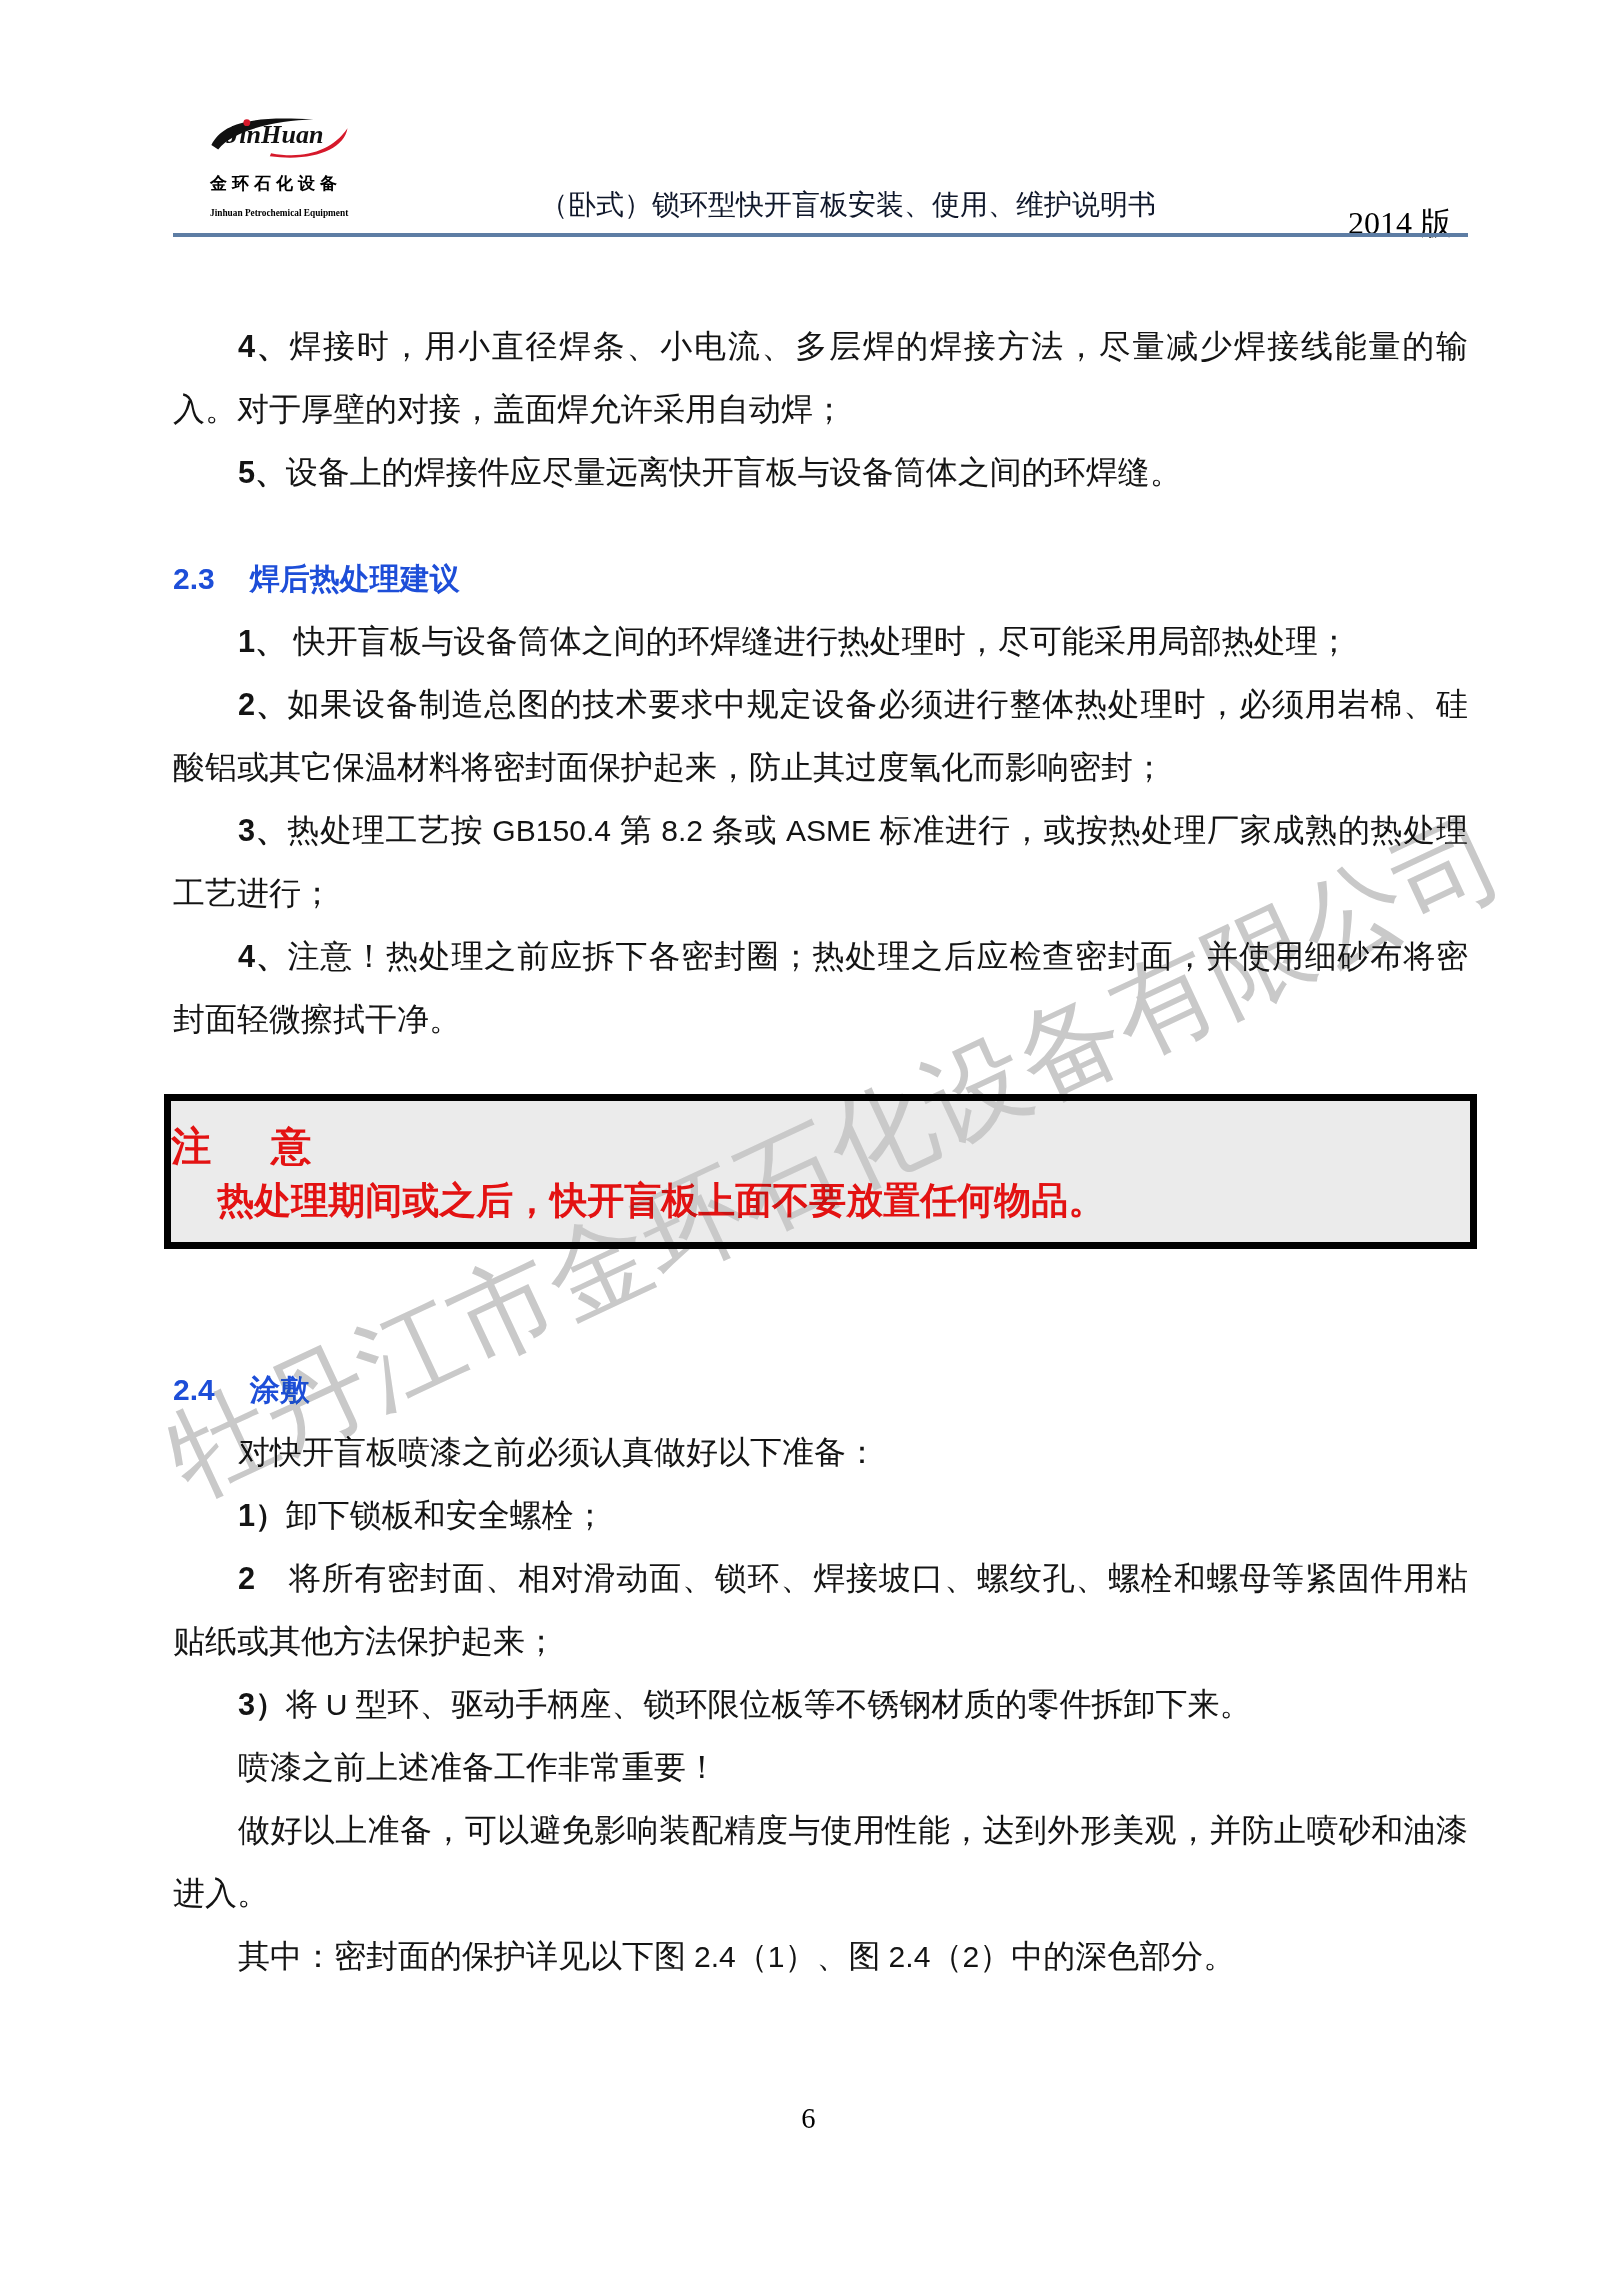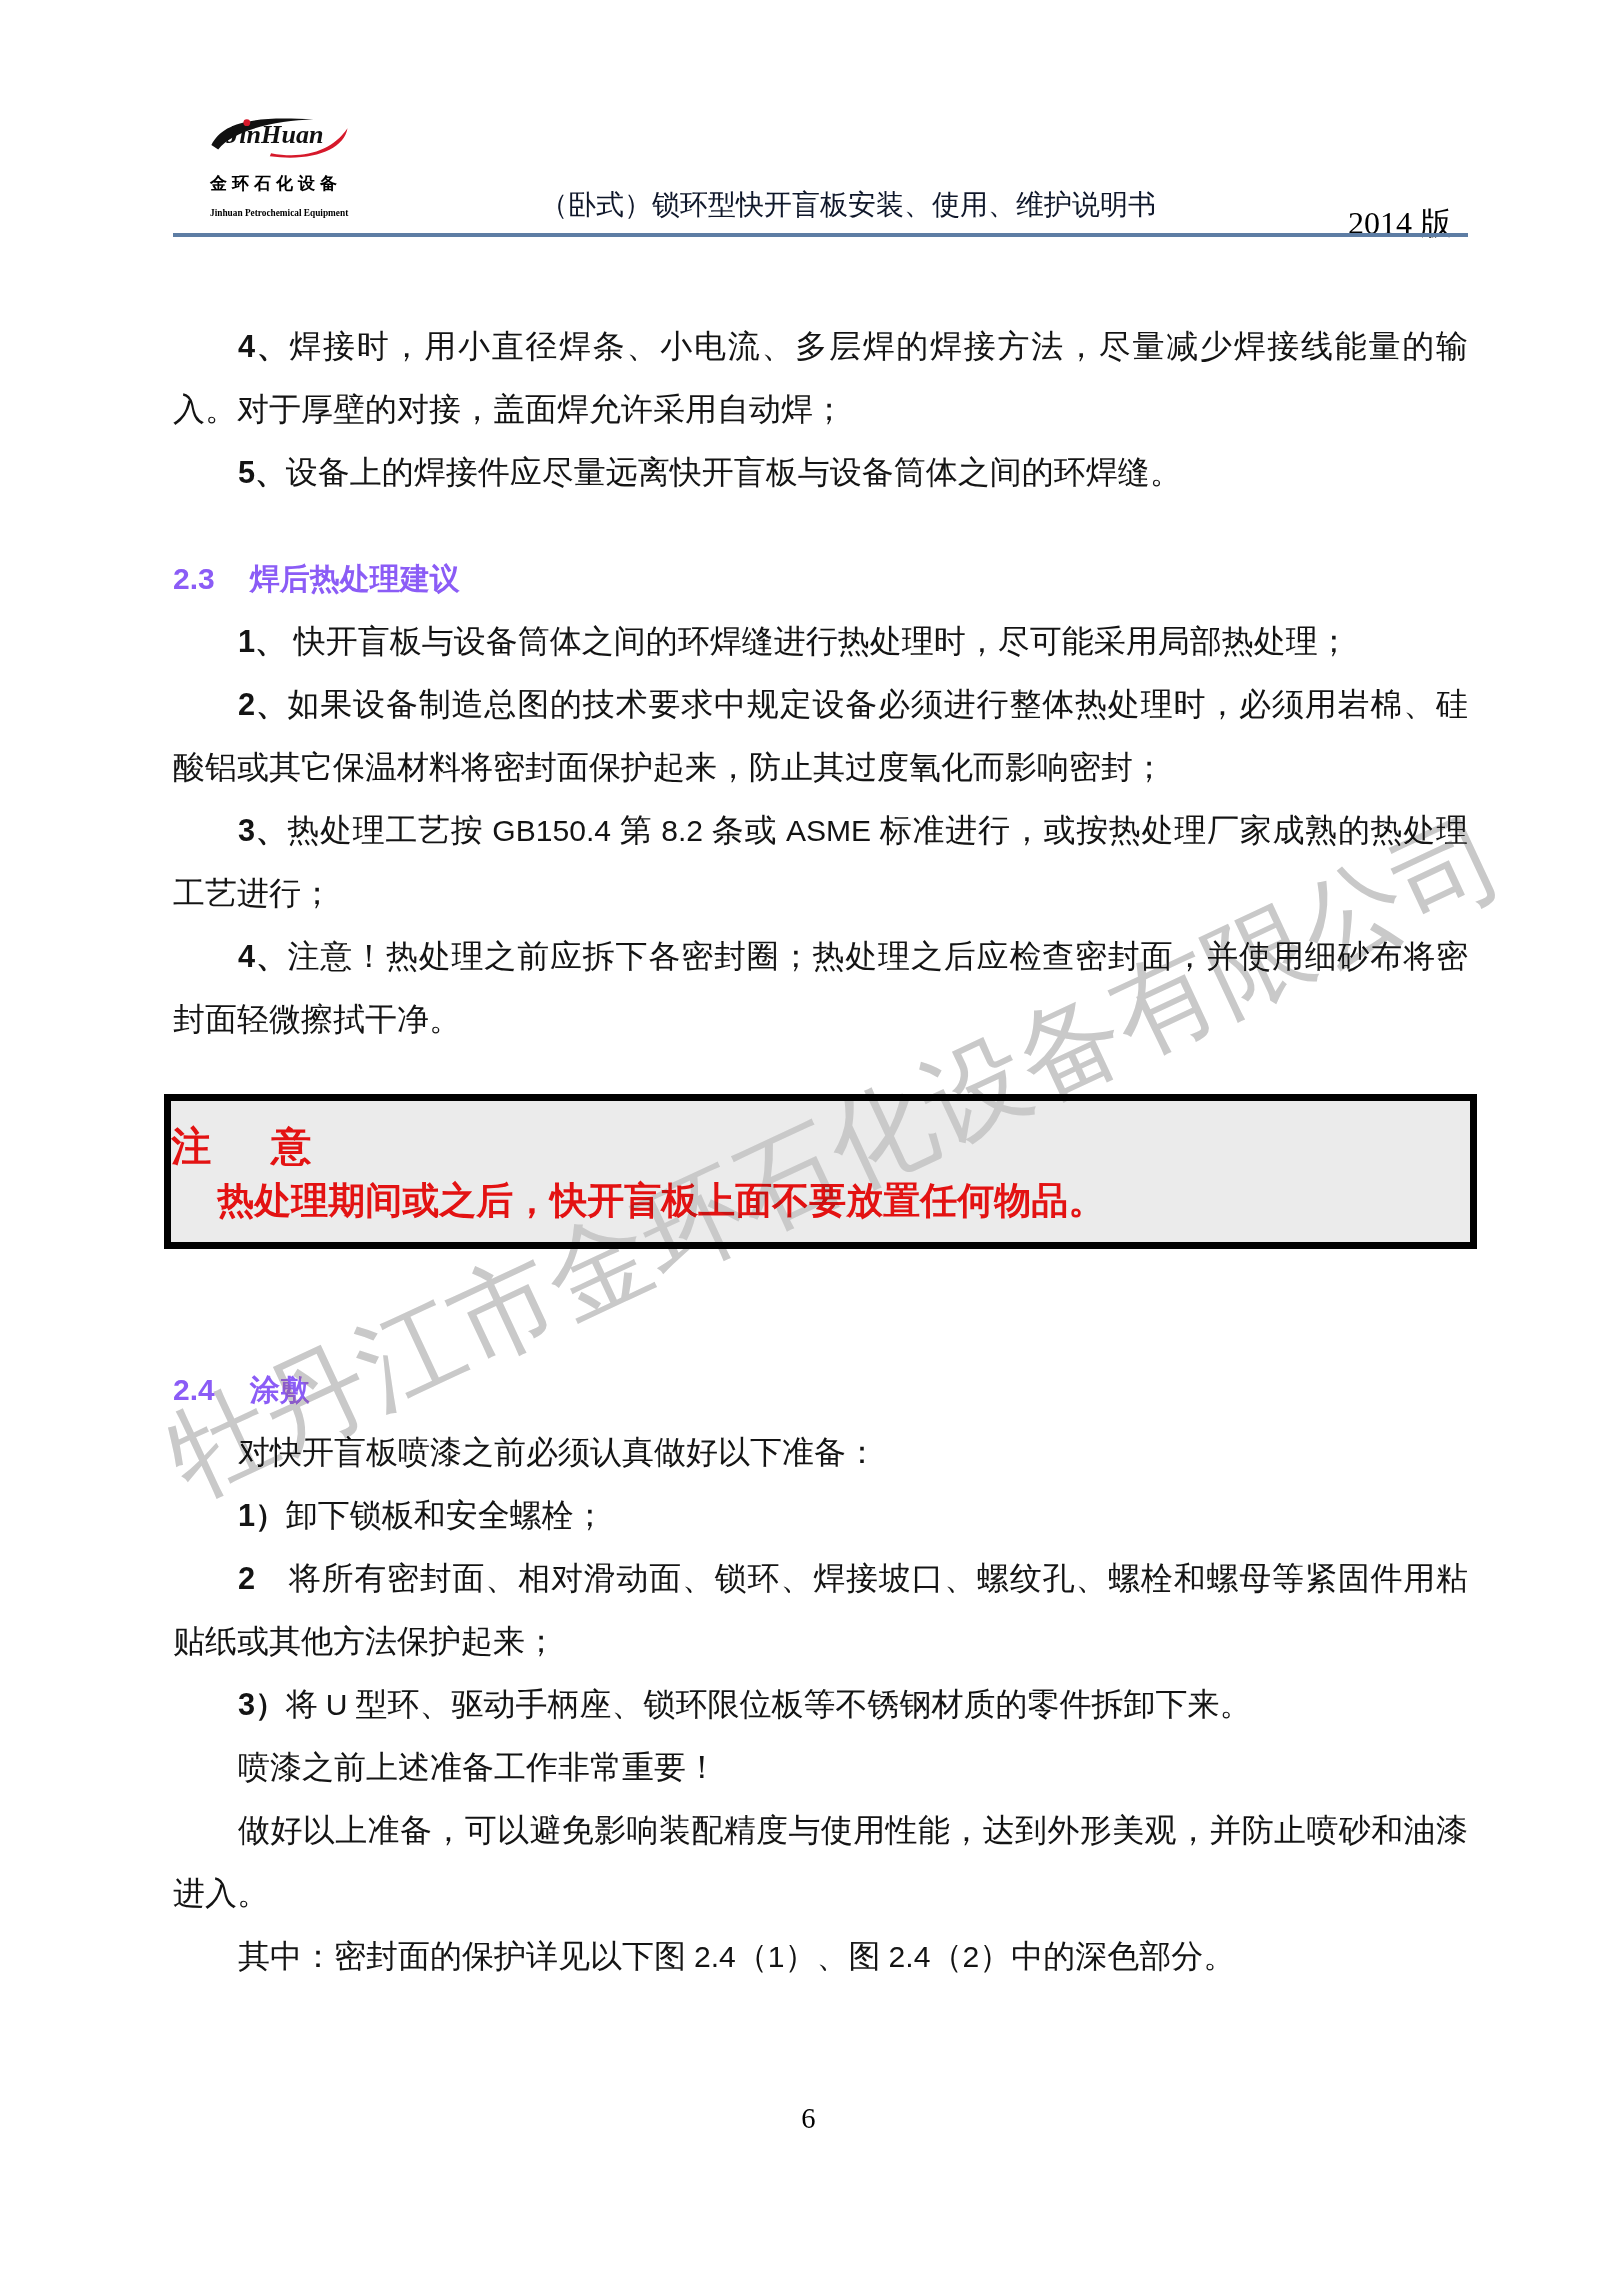--- a/index.html
+++ b/index.html
@@ -37,21 +37,21 @@
   main#content {
     position:absolute; left:173px; top:315px; width:1295px;
     font-size:32px; line-height:63px; text-align:justify; color:#141414;
   }
   .para { margin:0; text-indent:65px; }
   .latin { font-family:"Liberation Sans", sans-serif; font-size:0.94em; }
   .lead  { font-family:"Liberation Sans", sans-serif; font-weight:bold; font-size:0.96em; }
 
   .sec {
     margin:43px 0 0 0; font-family:"Liberation Sans", sans-serif; font-weight:bold;
-    font-size:30px; line-height:63px; color:#8b5cf6;
+    font-size:30px; line-height:63px; color:#1d4ed8;
   }
   .sec-num { margin-right:35px; }
 
   .notice {
     margin:43px -8.7px 109px -8.7px; border:7.4px solid #000;
     background:var(--nbg,#ebebeb); padding:23.6px 0 21px 0;
   }
   .notice-title {
     font-family:"Liberation Sans", sans-serif; font-weight:bold;
     color:var(--red,#e31212); font-size:40px; line-height:42px; letter-spacing:10px;

